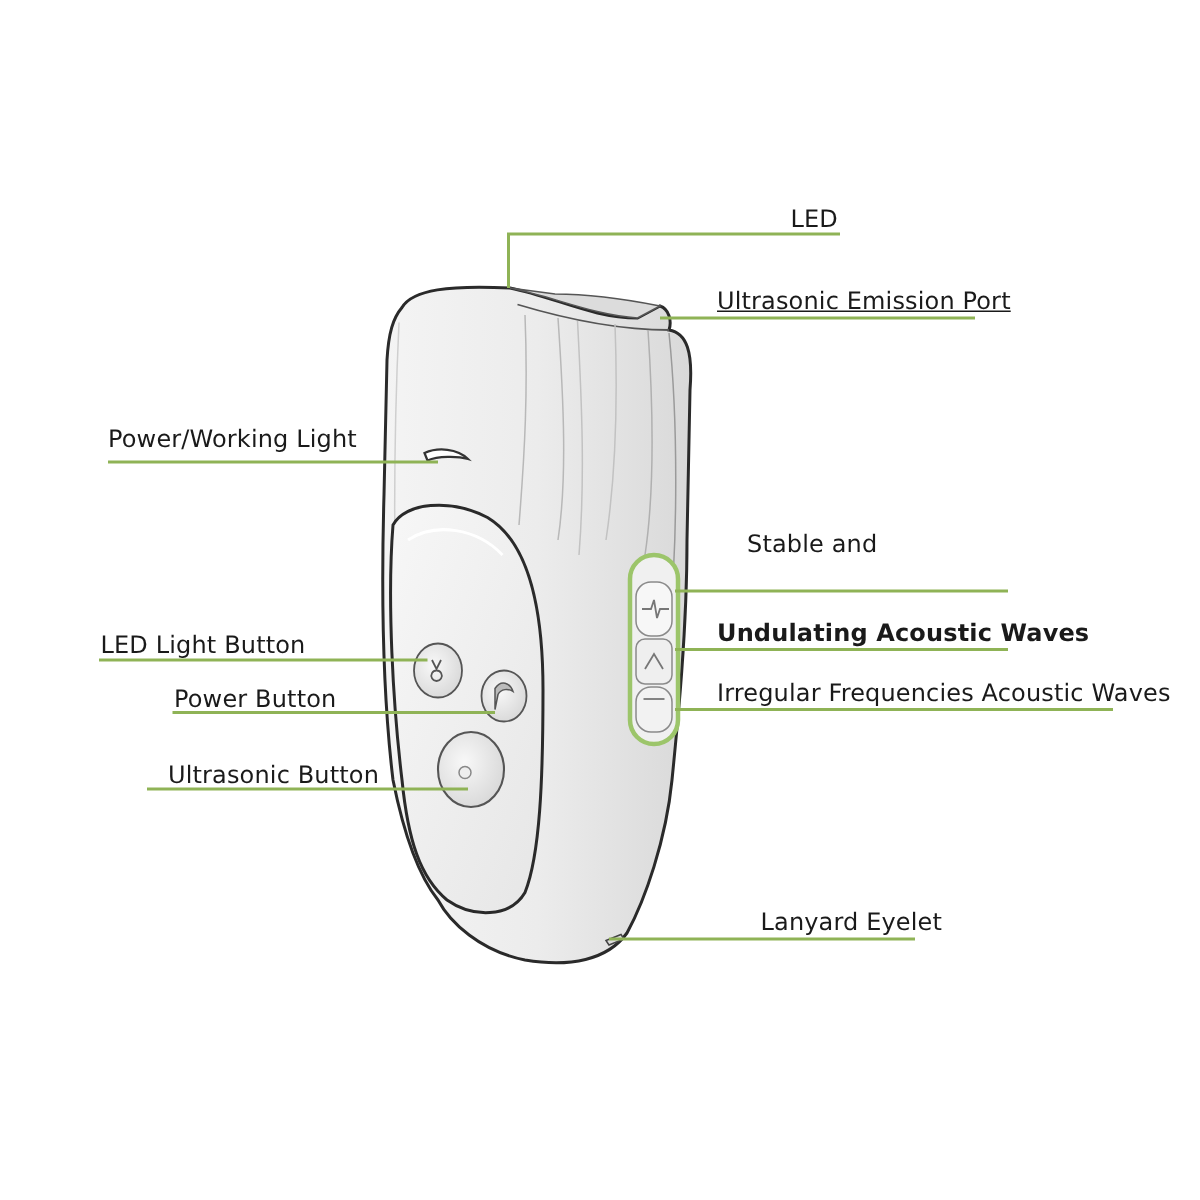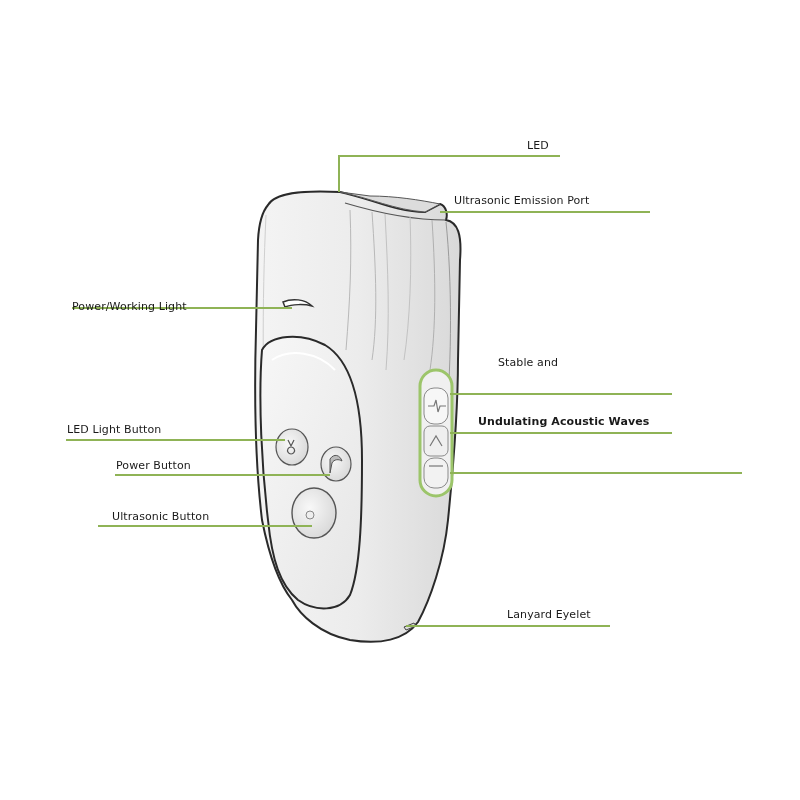--- a/index.html
+++ b/index.html
@@ -1,19 +1,19 @@
 <!DOCTYPE html>
 <html><head>
   <meta charset="utf-8">
   <style>
     html, body { margin: 0; padding: 0; background: #ffffff; }
     body { width: 800px; height: 800px; position: relative; overflow: hidden;
            font-family: "DejaVu Sans", sans-serif; }
     #stage { position: absolute; left: 0; top: 0; width: 800px; height: 800px; }
-    .label { position: absolute; font-size: 11px; color: #1a1a1a; white-space: nowrap;
+    .label { position: absolute; font-size: 16px; color: #1a1a1a; white-space: nowrap;
              letter-spacing: 0.1px; line-height: 17px; }
     svg { position: absolute; left: 0; top: 0; }
   </style>
 </head>
 <body>
 
 <div id="stage">
 
   <svg width="800" height="800" viewBox="0 0 800 800">
     <defs>
@@ -113,21 +113,22 @@
       <polyline points="450,433 672,433"></polyline>
       <polyline points="450,473 742,473"></polyline>
       <polyline points="66,440 285,440"></polyline>
       <polyline points="115,475 330,475"></polyline>
       <polyline points="98,526 312,526"></polyline>
       <polyline points="406,626 610,626"></polyline>
     </g>
   </svg>
 
   <div class="label" style="left:527px; top:137px;">LED</div>
-  <div class="label" style="left:454px; top:192px;">Ultrasonic Emission Port</div>
-  <div class="label" style="left:72px; top:298px;text-align:right;">Power/Working Light</div>
+  <div class="label" style="left:478px; top:192px;text-decoration:underline;">Ultrasonic Emission Port</div>
+  <div class="label" style="left:72px; top:284px;text-align:right;">Power/Working Light</div>
   <div class="label" style="left:478px; top:354px;margin-left:20px;">Stable and</div>
   <div class="label" style="left:478px; top:413px;font-weight:bold;">Undulating Acoustic Waves</div>
+  <div class="label" style="left:478px; top:453px;">Irregular Frequencies Acoustic Waves</div>
   <div class="label" style="left:67px; top:421px;">LED Light Button</div>
   <div class="label" style="left:116px; top:457px;">Power Button</div>
   <div class="label" style="left:112px; top:508px;">Ultrasonic Button</div>
   <div class="label" style="left:507px; top:606px;">Lanyard Eyelet</div>
 </div>
 
 </body></html>

